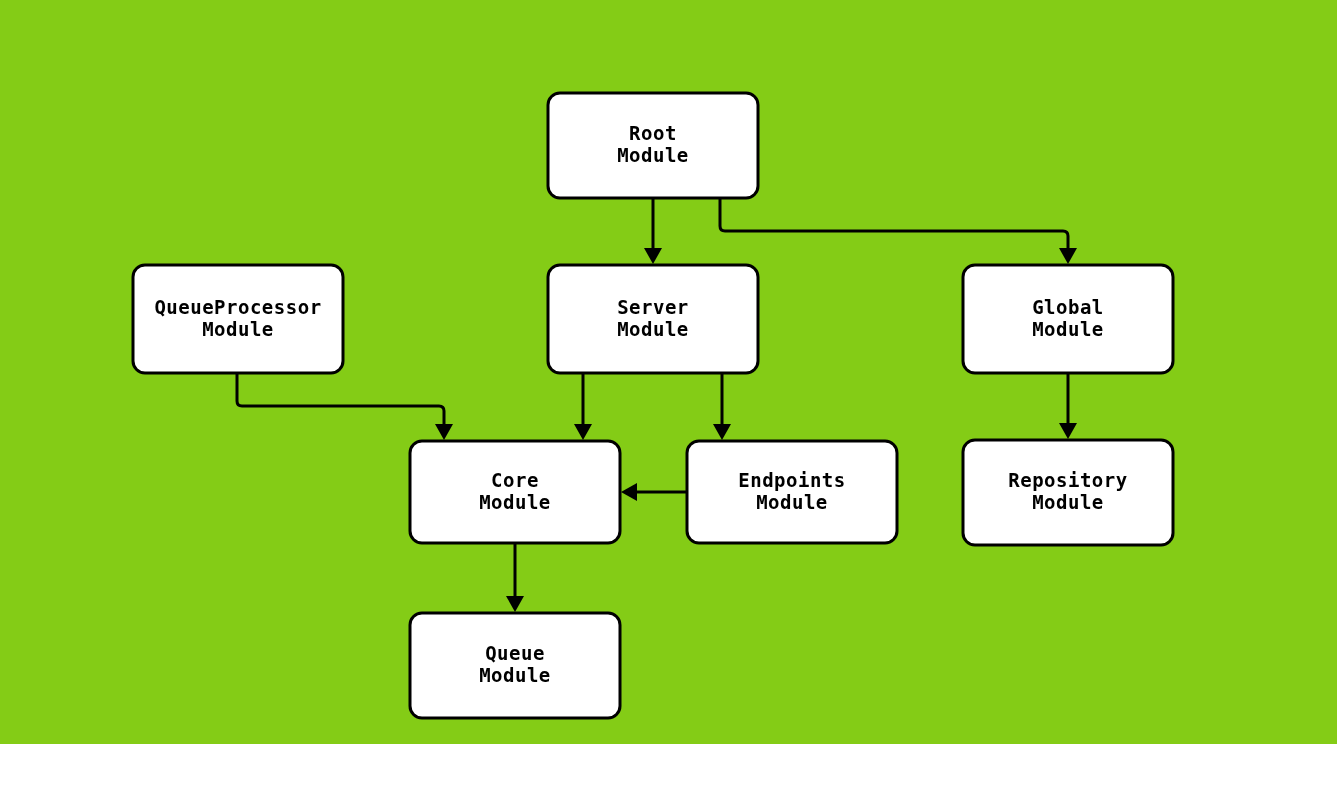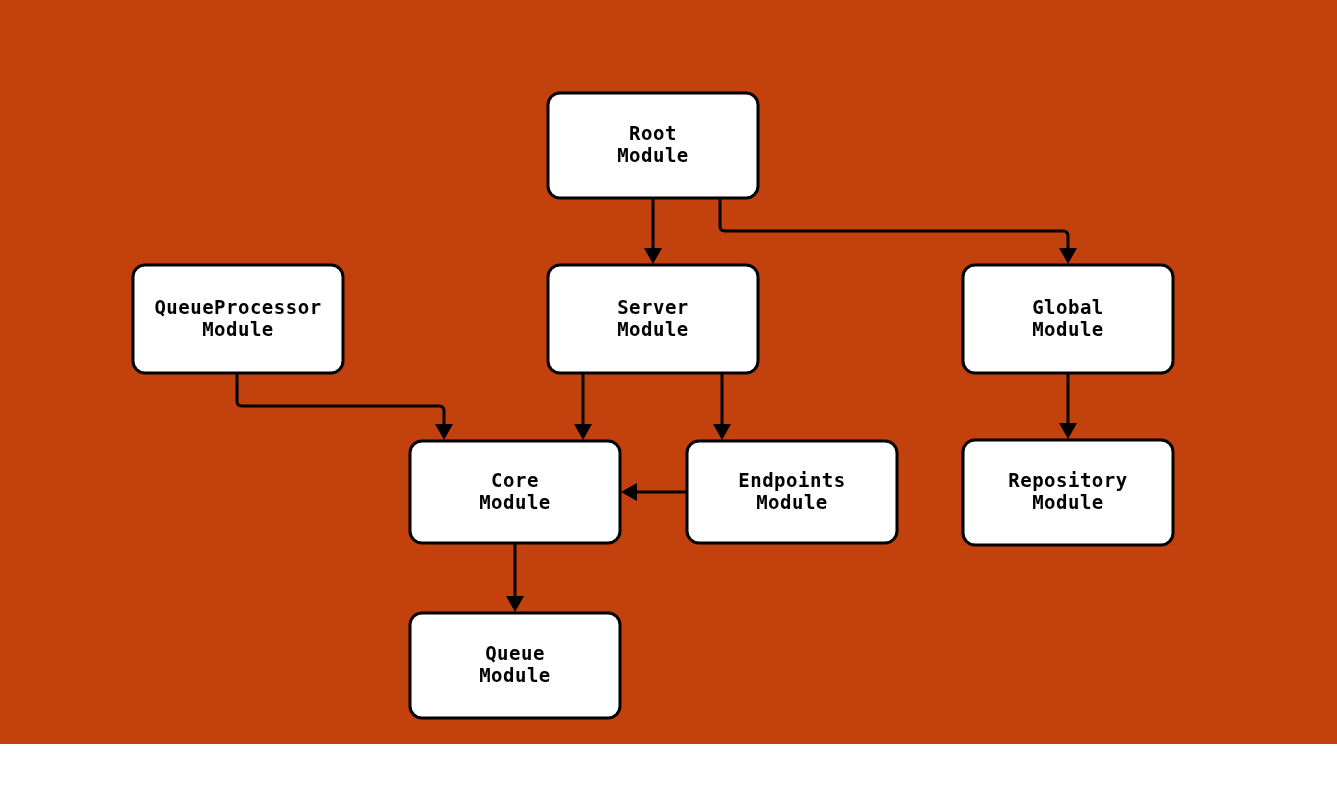--- a/index.html
+++ b/index.html
@@ -11,21 +11,21 @@
   body {
     width: 1337px;
     height: 809px;
     overflow: hidden;
     font-family: "DejaVu Sans Mono", "Liberation Mono", monospace;
   }
   #diagram-root {
     position: relative;
     width: 1337px;
     height: 744px;
-    background: #c2410c;
+    background: #84cc16;
     text-decoration: underline;
   }
   svg.diagram-canvas {
     display: block;
     width: 1337px;
     height: 809px;
   }
   .node-shape {
     fill: #ffffff;
     stroke: #000000;

